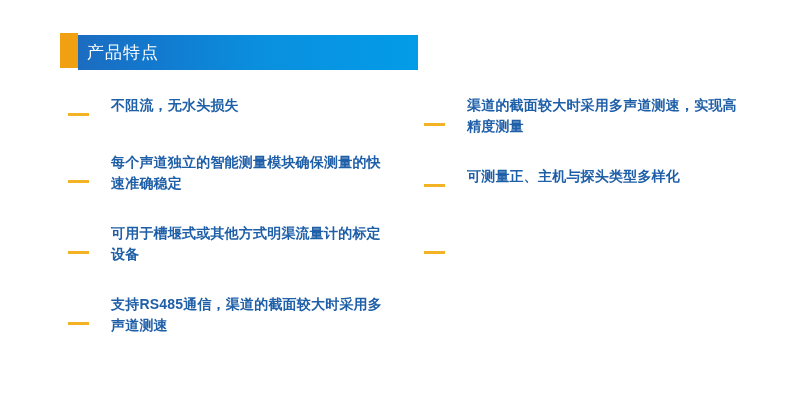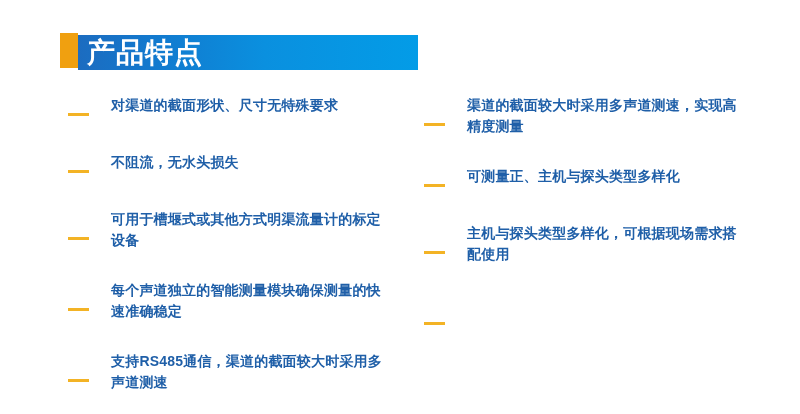--- a/index.html
+++ b/index.html
@@ -36,24 +36,24 @@
     height: 35px;
     margin-top: 2px;
     background: linear-gradient(90deg, #1C6CC0 0%, #1279CE 22%, #0A90DF 55%, #039CE7 100%);
     display: flex;
     align-items: center;
     box-sizing: border-box;
     padding-left: 9px;
   }
   .header-title {
     color: #ffffff;
-    font-size: 28px;
+    font-size: 17px;
     line-height: 1;
     letter-spacing: 1px;
-    font-weight: 700;
+    font-weight: 400;
     white-space: nowrap;
   }
 
   
   .columns {
     position: absolute;
     left: 0;
     top: 95px;
     width: 800px;
   }
@@ -99,38 +99,34 @@
   <div class="header-accent"></div>
   <div class="header-bar">
     <span class="header-title">产品特点</span>
   </div>
 </div>
 
 <div class="columns">
 
   <div class="column column-left">
 
-    <div class="feature-item">
-      <span class="feature-dash"></span>
-      <span class="feature-text">对渠道的截面形状、尺寸无特殊要求</span>
-    </div>
 
     <div class="feature-item">
       <span class="feature-dash"></span>
       <span class="feature-text">不阻流，无水头损失</span>
     </div>
 
     <div class="feature-item two-line">
       <span class="feature-dash"></span>
-      <span class="feature-text">可用于槽堰式或其他方式明渠流量计的标定设备</span>
+      <span class="feature-text">每个声道独立的智能测量模块确保测量的快速准确稳定</span>
     </div>
 
     <div class="feature-item two-line">
       <span class="feature-dash"></span>
-      <span class="feature-text">每个声道独立的智能测量模块确保测量的快速准确稳定</span>
+      <span class="feature-text">可用于槽堰式或其他方式明渠流量计的标定设备</span>
     </div>
 
     <div class="feature-item two-line">
       <span class="feature-dash"></span>
       <span class="feature-text">支持RS485通信，渠道的截面较大时采用多声道测速</span>
     </div>
 
   </div>
 
   <div class="column column-right">
@@ -138,24 +134,20 @@
     <div class="feature-item two-line">
       <span class="feature-dash"></span>
       <span class="feature-text">渠道的截面较大时采用多声道测速，实现高精度测量</span>
     </div>
 
     <div class="feature-item">
       <span class="feature-dash"></span>
       <span class="feature-text">可测量正、主机与探头类型多样化</span>
     </div>
 
-    <div class="feature-item two-line">
-      <span class="feature-dash"></span>
-      <span class="feature-text">主机与探头类型多样化，可根据现场需求搭配使用</span>
-    </div>
 
     <div class="feature-item two-line">
       <span class="feature-dash"></span>
     </div>
 
   </div>
 
 </div>
 
 </body></html>

